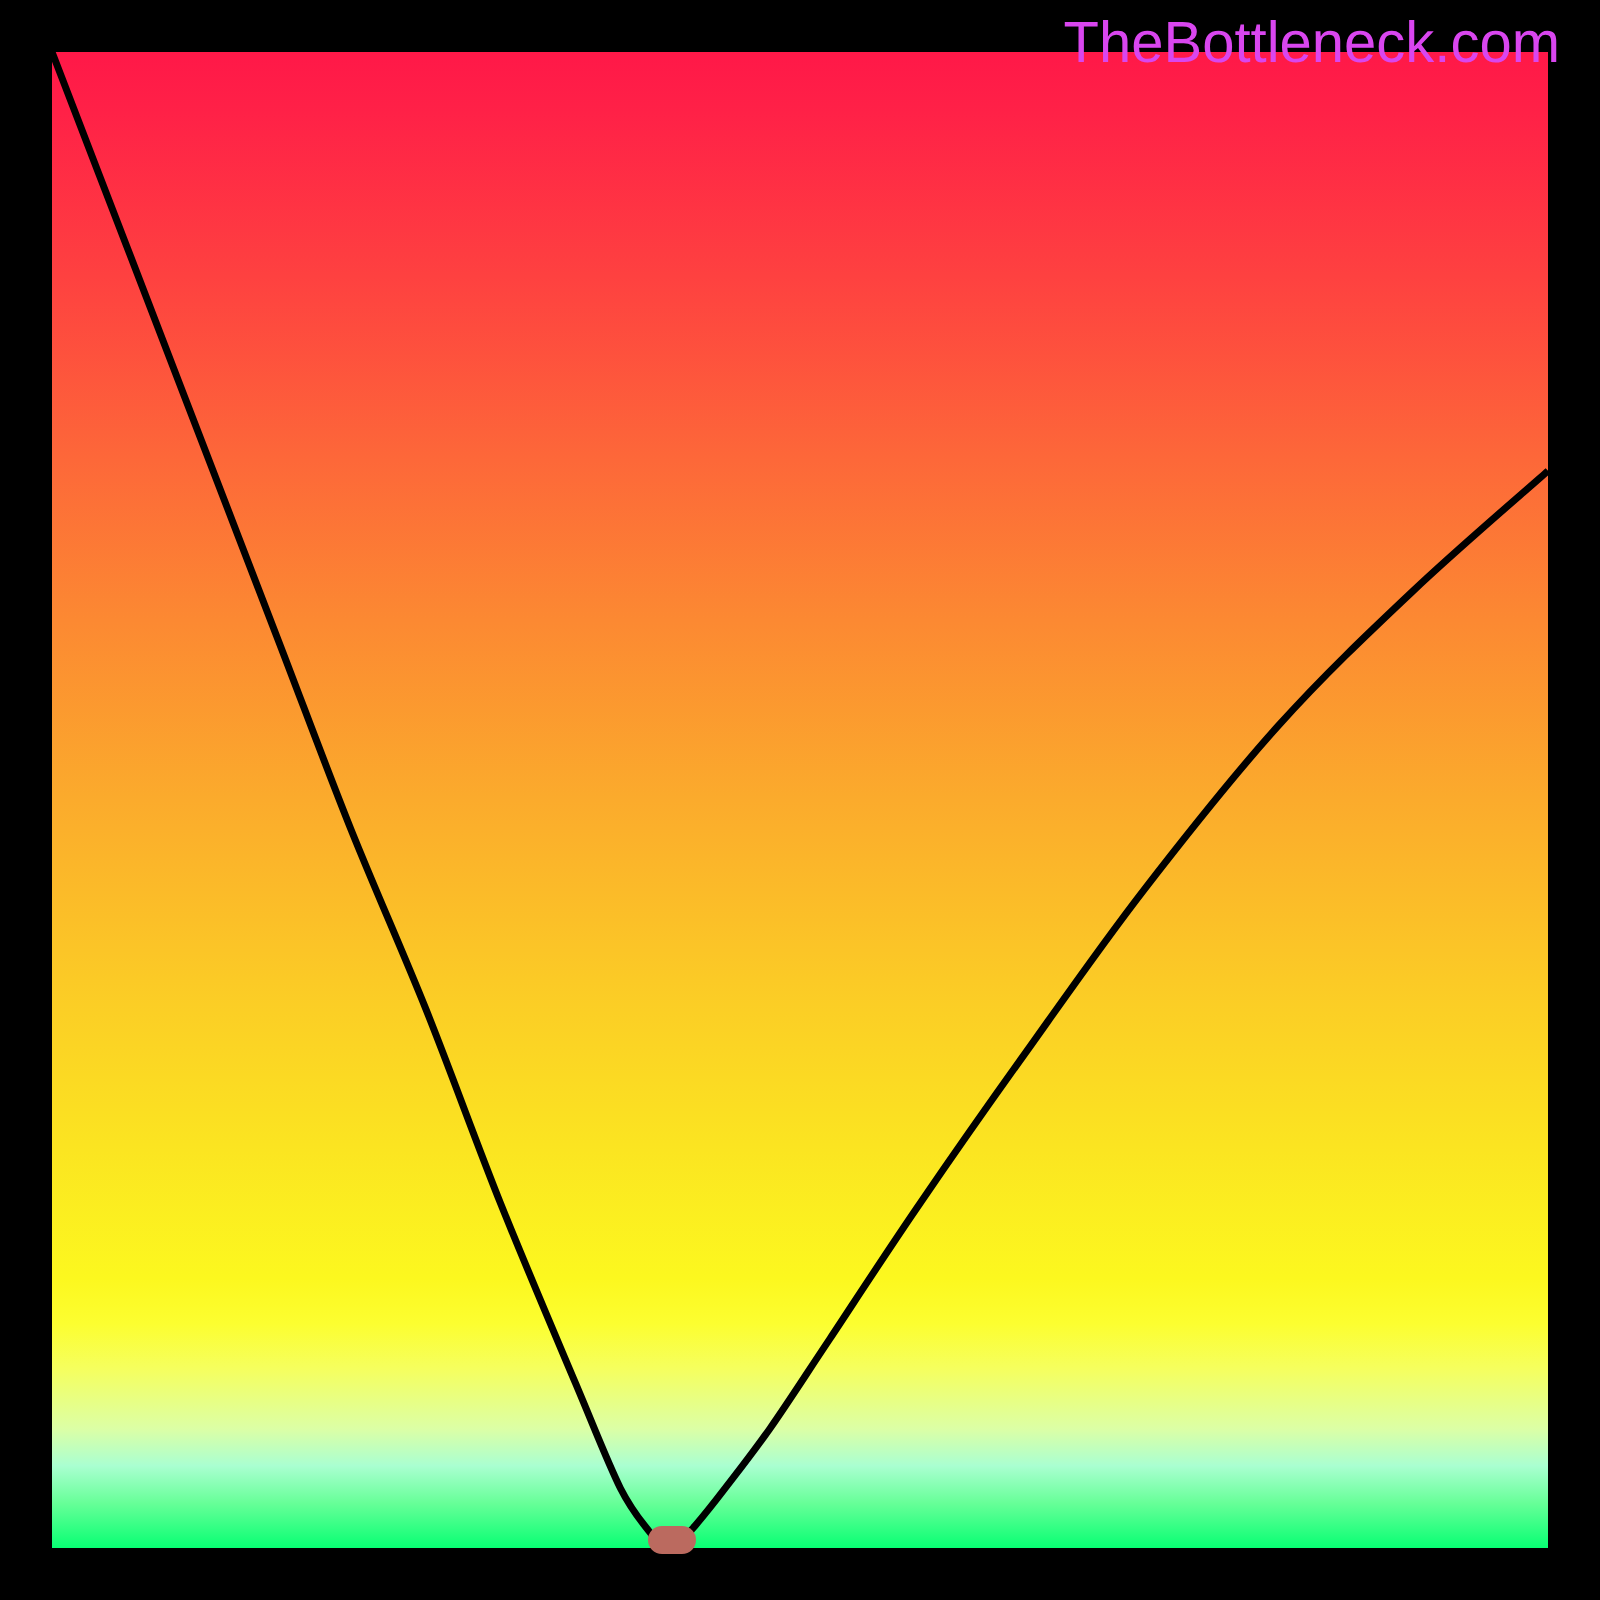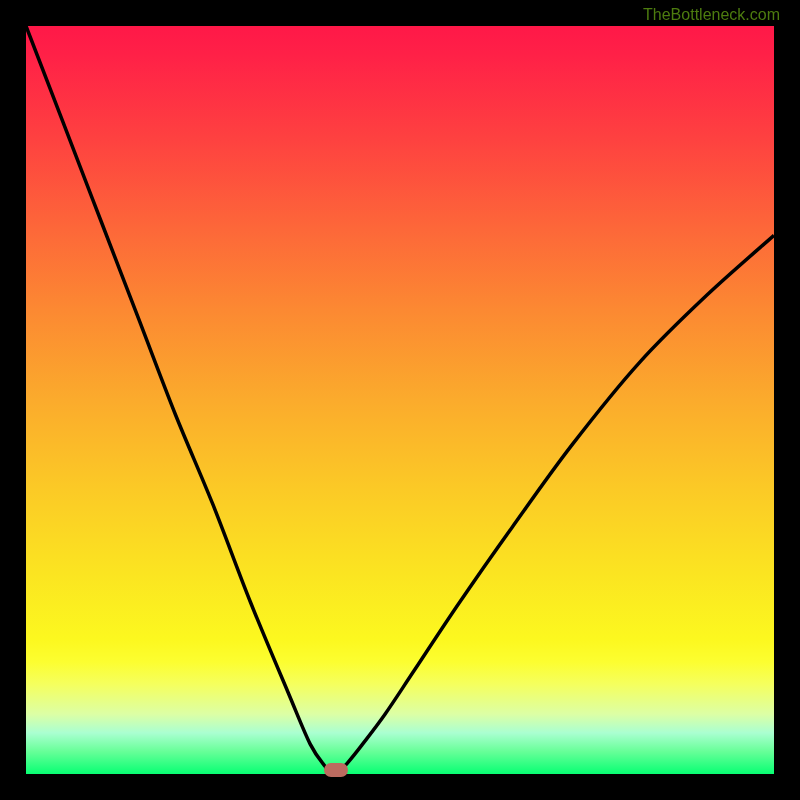--- a/index.html
+++ b/index.html
@@ -11,23 +11,23 @@
       width: 800px;
       height: 800px;
       background: #000;
       position: relative;
       overflow: hidden;
     }
     .watermark {
       position: absolute;
       top: 6px;
       right: 20px;
-      color: #4d7c0f;
+      color: #d946ef;
       font-family: Arial, sans-serif;
-      font-size: 16px;
+      font-size: 29px;
       z-index: 5;
     }
     .plot-area {
       position: absolute;
       left: 26px;
       top: 26px;
       width: 748px;
       height: 748px;
       background: linear-gradient(to bottom,
         #ff1848 0%,

